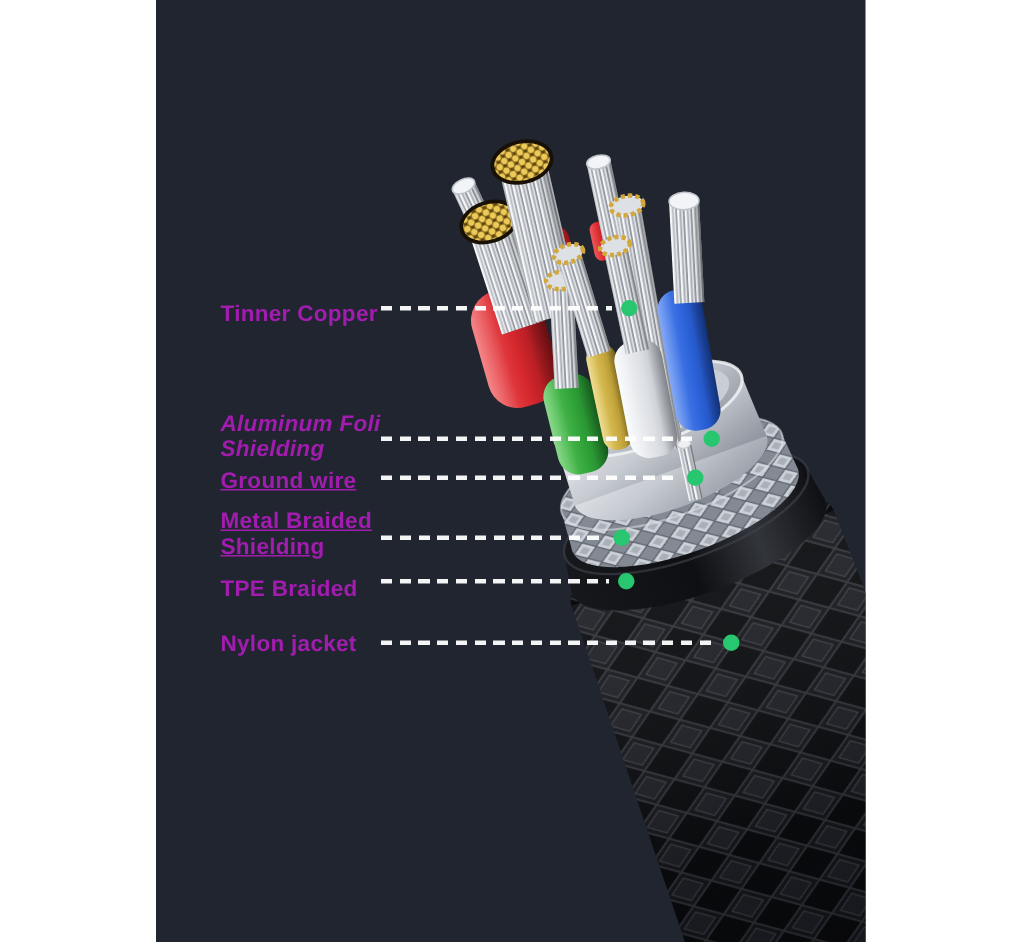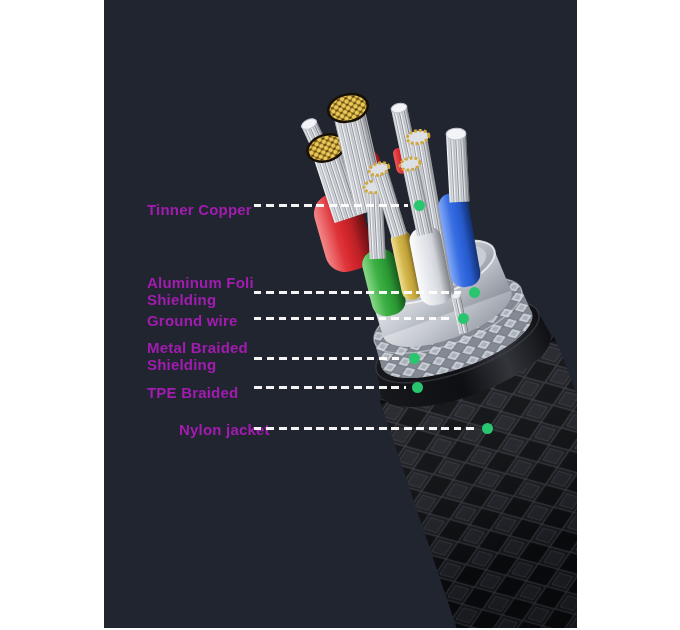--- a/index.html
+++ b/index.html
@@ -247,40 +247,40 @@
 
   </g>
 </svg>
 
 <div id="callouts">
     <div class="co-label" style="left: 147px; top: 202px;">
       <span>Tinner Copper</span>
     </div>
     <div class="co-dash" style="left: 254px; top: 204px; width: 154px;"></div>
     <div class="co-dot" style="left: 413.5px; top: 200px; background: rgb(40, 199, 111);"></div>
-    <div class="co-label" style="left: 147px; top: 275px;">
+    <div class="co-label" style="left: 147px; top: 275px; font-style: italic;">
       <span>Aluminum Foli</span>
       <span>Shielding</span>
     </div>
     <div class="co-dash" style="left: 254px; top: 290.5px; width: 209px;"></div>
     <div class="co-dot" style="left: 468.5px; top: 286.5px; background: rgb(40, 199, 111);"></div>
-    <div class="co-label" style="left: 147px; top: 313px;">
+    <div class="co-label" style="left: 147px; top: 313px; text-decoration: underline;">
       <span>Ground wire</span>
     </div>
     <div class="co-dash" style="left: 254px; top: 316.5px; width: 198px;"></div>
     <div class="co-dot" style="left: 457.5px; top: 312.5px; background: rgb(40, 199, 111);"></div>
-    <div class="co-label" style="left: 147px; top: 340px;">
+    <div class="co-label" style="left: 147px; top: 340px; text-decoration: underline;">
       <span>Metal Braided</span>
       <span>Shielding</span>
     </div>
     <div class="co-dash" style="left: 254px; top: 357px; width: 149px;"></div>
     <div class="co-dot" style="left: 408.5px; top: 353px; background: rgb(40, 199, 111);"></div>
     <div class="co-label" style="left: 147px; top: 385px;">
       <span>TPE Braided</span>
     </div>
     <div class="co-dash" style="left: 254px; top: 385.5px; width: 152px;"></div>
     <div class="co-dot" style="left: 411.5px; top: 381.5px; background: rgb(40, 199, 111);"></div>
-    <div class="co-label" style="left: 147px; top: 422px; margin-left: 32px;">
+    <div class="co-label" style="left: 147px; top: 422px;">
       <span>Nylon jacket</span>
     </div>
     <div class="co-dash" style="left: 254px; top: 426.5px; width: 222px;"></div>
     <div class="co-dot" style="left: 481.5px; top: 422.5px; background: rgb(40, 199, 111);"></div>
   </div>
 
 </body></html>

